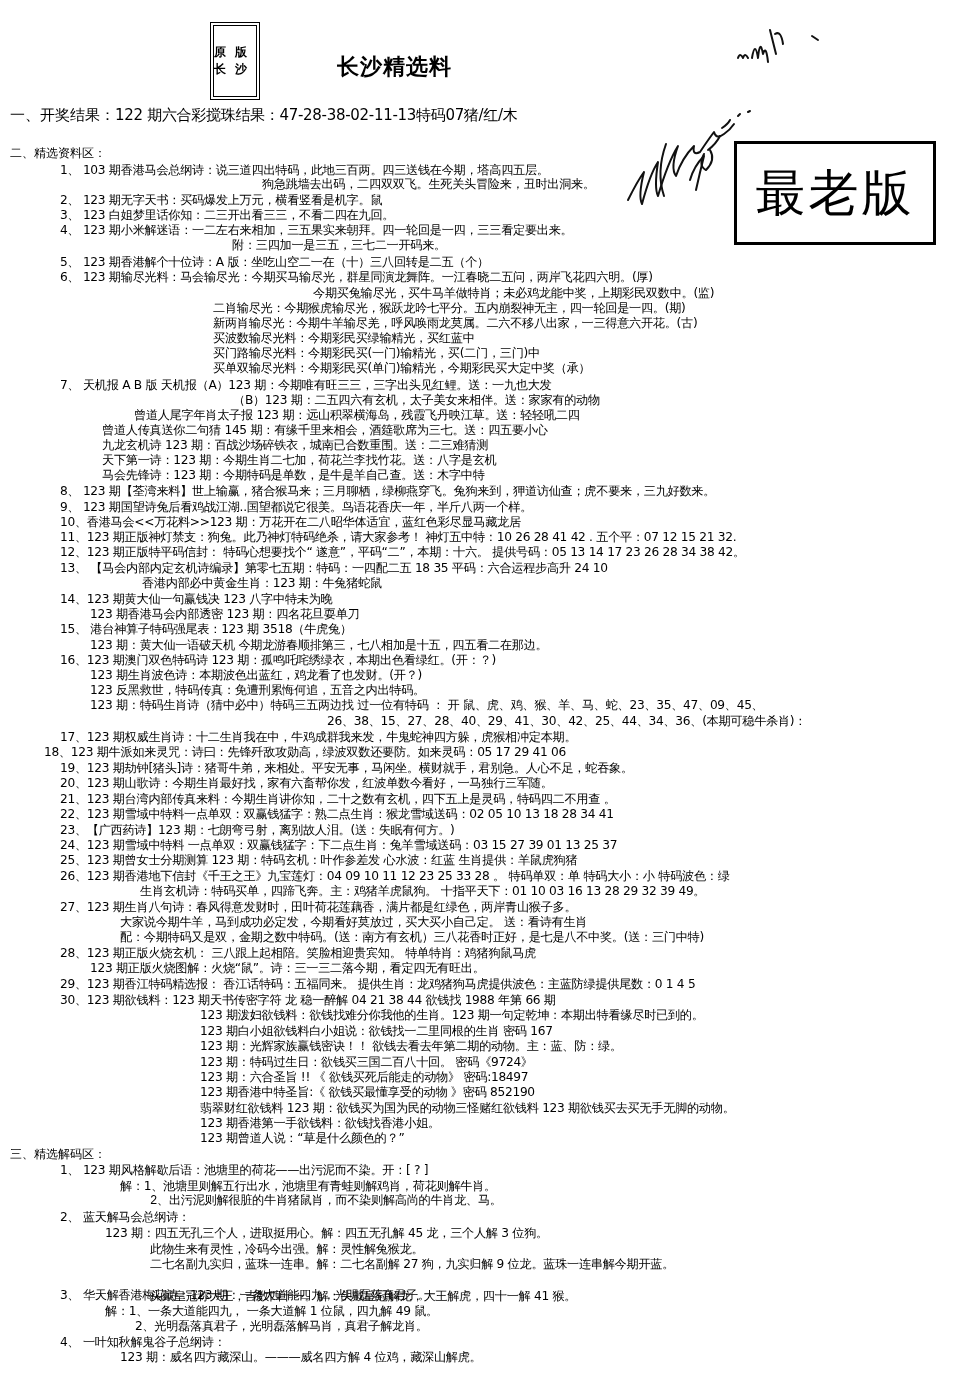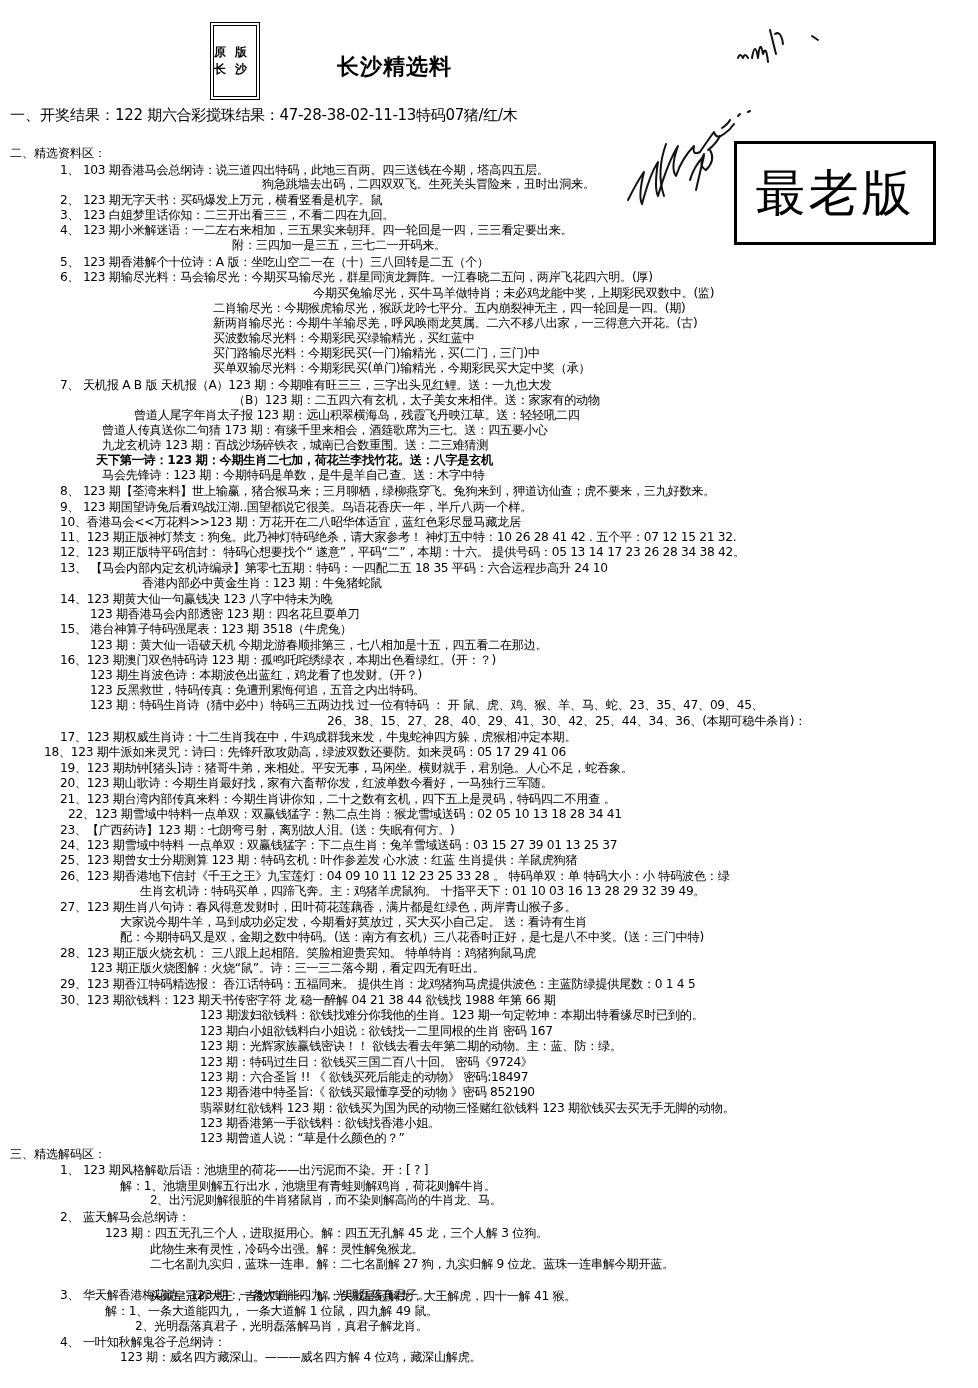--- a/index.html
+++ b/index.html
@@ -63,23 +63,23 @@
     <div class="ln" style="left: 60px; top: 270px;">6、  123 期输尽光料：马会输尽光：今期买马输尽光，群星同演龙舞阵。一江春晓二五问，两岸飞花四六明。(厚)</div>
     <div class="ln" style="left: 313px; top: 286px;">今期买兔输尽光，买牛马羊做特肖；未必鸡龙能中奖，上期彩民双数中。(监)</div>
     <div class="ln" style="left: 213px; top: 301px;">二肖输尽光：今期猴虎输尽光，猴跃龙吟七平分。五内崩裂神无主，四一轮回是一四。(期)</div>
     <div class="ln" style="left: 213px; top: 316px;">新两肖输尽光：今期牛羊输尽羌，呼风唤雨龙莫属。二六不移八出家，一三得意六开花。(古)</div>
     <div class="ln" style="left: 213px; top: 331px;">买波数输尽光料：今期彩民买绿输精光，买红蓝中</div>
     <div class="ln" style="left: 213px; top: 346px;">买门路输尽光料：今期彩民买(一门)输精光，买(二门，三门)中</div>
     <div class="ln" style="left: 213px; top: 361px;">买单双输尽光料：今期彩民买(单门)输精光，今期彩民买大定中奖（承）</div>
     <div class="ln" style="left: 60px; top: 378px;">7、  天机报 A B 版  天机报（A）123 期：今期唯有旺三三，三字出头见红鲤。送：一九也大发</div>
     <div class="ln" style="left: 233px; top: 393px;">（B）123 期：二五四六有玄机，太子美女来相伴。送：家家有的动物</div>
     <div class="ln" style="left: 102px; top: 408px; margin-left: 32px;">曾道人尾字年肖太子报 123 期：远山积翠横海岛，残霞飞丹映江草。送：轻轻吼二四</div>
-    <div class="ln" style="left: 102px; top: 423px;">曾道人传真送你二句猜 173 期：有缘千里来相会，酒筵歌席为三七。送：四五要小心</div>
+    <div class="ln" style="left: 102px; top: 423px;">曾道人传真送你二句猜 145 期：有缘千里来相会，酒筵歌席为三七。送：四五要小心</div>
     <div class="ln" style="left: 102px; top: 438px;">九龙玄机诗 123 期：百战沙场碎铁衣，城南已合数重围。送：二三难猜测</div>
-    <div class="ln" style="left: 96px; top: 453px; font-weight: bold;">天下第一诗：123 期：今期生肖二七加，荷花兰李找竹花。送：八字是玄机</div>
+    <div class="ln" style="left: 102px; top: 453px;">天下第一诗：123 期：今期生肖二七加，荷花兰李找竹花。送：八字是玄机</div>
     <div class="ln" style="left: 102px; top: 468px;">马会先锋诗：123 期：今期特码是单数，是牛是羊自己查。送：木字中特</div>
     <div class="ln" style="left: 60px; top: 484px;">8、  123 期【荃湾来料】世上输赢，猪合猴马来；三月聊栖，绿柳燕穿飞。兔狗来到，狎道访仙查；虎不要来，三九好数来。</div>
     <div class="ln" style="left: 60px; top: 500px;">9、  123 期国望诗兔后看鸡战江湖..国望都说它很美。鸟语花香庆一年，半斤八两一个样。</div>
     <div class="ln" style="left: 60px; top: 515px;">10、香港马会&lt;&lt;万花料&gt;&gt;123 期：万花开在二八昭华体适宜，蓝红色彩尽显马藏龙居</div>
     <div class="ln" style="left: 60px; top: 530px;">11、123 期正版神灯禁支：狗兔。此乃神灯特码绝杀，请大家参考！ 神灯五中特：10 26 28 41 42 . 五个平：07 12 15 21 32.</div>
     <div class="ln" style="left: 60px; top: 545px;">12、123 期正版特平码信封： 特码心想要找个“ 遂意”，平码“二”，本期：十六。 提供号码：05 13 14 17 23 26 28 34 38 42。</div>
     <div class="ln" style="left: 60px; top: 561px;">13、          【马会内部内定玄机诗编录】第零七五期：特码：一四配二五 18  35  平码：六合运程步高升 24  10</div>
     <div class="ln" style="left: 142px; top: 576px;">香港内部必中黄金生肖：123 期：牛兔猪蛇鼠</div>
     <div class="ln" style="left: 60px; top: 592px;">14、123 期黄大仙一句赢钱决 123 八字中特未为晚</div>
     <div class="ln" style="left: 90px; top: 607px;">123 期香港马会内部透密 123 期：四名花旦耍单刀</div>
@@ -88,21 +88,21 @@
     <div class="ln" style="left: 60px; top: 653px;">16、123 期澳门双色特码诗 123 期：孤鸣吒咤绣绿衣，本期出色看绿红。(开：？)</div>
     <div class="ln" style="left: 90px; top: 668px;">123 期生肖波色诗：本期波色出蓝红，鸡龙看了也发财。(开？)</div>
     <div class="ln" style="left: 90px; top: 683px;">123 反黑救世，特码传真：免遭刑累悔何追，五音之内出特码。</div>
     <div class="ln" style="left: 90px; top: 698px;">123 期：特码生肖诗（猜中必中）特码三五两边找   过一位有特码 ：  开 鼠、虎、鸡、猴、羊、马、蛇、23、35、47、09、45、</div>
     <div class="ln" style="left: 327px; top: 714px;">26、38、15、27、28、40、29、41、30、42、25、44、34、36、(本期可稳牛杀肖)：</div>
     <div class="ln" style="left: 60px; top: 730px;">17、123 期权威生肖诗：十二生肖我在中，牛鸡成群我来发，牛鬼蛇神四方躲，虎猴相冲定本期。</div>
     <div class="ln" style="left: 44px; top: 745px;">18、123 期牛派如来灵咒：诗曰：先锋歼敌攻勋高，绿波双数还要防。如来灵码：05  17  29  41  06</div>
     <div class="ln" style="left: 60px; top: 761px;">19、123 期劫钟[猪头]诗：猪哥牛弟，来相处。平安无事，马闲坐。横财就手，君别急。人心不足，蛇吞象。</div>
     <div class="ln" style="left: 60px; top: 776px;">20、123 期山歌诗：今期生肖最好找，家有六畜帮你发，红波单数今看好，一马独行三军随。</div>
     <div class="ln" style="left: 60px; top: 792px;">21、123 期台湾内部传真来料：今期生肖讲你知，二十之数有玄机，四下五上是灵码，特码四二不用查 。</div>
-    <div class="ln" style="left: 68px; top: 807px;">22、123 期雪域中特料一点单双：双赢钱猛字：熟二点生肖：猴龙雪域送码：02 05 10 13 18 28 34 41</div>
+    <div class="ln" style="left: 60px; top: 807px;">22、123 期雪域中特料一点单双：双赢钱猛字：熟二点生肖：猴龙雪域送码：02 05 10 13 18 28 34 41</div>
     <div class="ln" style="left: 60px; top: 823px;">23、【广西药诗】123 期：七朗弯弓射，离别故人泪。(送：失眠有何方。)</div>
     <div class="ln" style="left: 60px; top: 838px;">24、123 期雪域中特料   一点单双：双赢钱猛字：下二点生肖：兔羊雪域送码：03 15 27 39 01 13 25 37</div>
     <div class="ln" style="left: 60px; top: 853px;">25、123 期曾女士分期测算 123 期：特码玄机：叶作参差发   心水波：红蓝   生肖提供：羊鼠虎狗猪</div>
     <div class="ln" style="left: 60px; top: 869px;">26、123 期香港地下信封《千王之王》九宝莲灯：04 09 10 11 12 23 25 33 28 。 特码单双：单 特码大小：小 特码波色：绿</div>
     <div class="ln" style="left: 140px; top: 884px;">生肖玄机诗：特码买单，四蹄飞奔。主：鸡猪羊虎鼠狗。 十指平天下：01 10 03 16 13 28 29 32 39 49。</div>
     <div class="ln" style="left: 60px; top: 900px;">27、123 期生肖八句诗：春风得意发财时，田叶荷花莲藕香，满片都是红绿色，两岸青山猴子多。</div>
     <div class="ln" style="left: 120px; top: 915px;">大家说今期牛羊，马到成功必定发，今期看好莫放过，买大买小自己定。 送：看诗有生肖</div>
     <div class="ln" style="left: 120px; top: 930px;">配：今期特码又是双，金期之数中特码。(送：南方有玄机）三八花香时正好，是七是八不中奖。(送：三门中特)</div>
     <div class="ln" style="left: 60px; top: 946px;">28、123 期正版火烧玄机： 三八跟上起相陪。笑脸相迎贵宾知。 特单特肖：鸡猪狗鼠马虎</div>
     <div class="ln" style="left: 90px; top: 961px;">123 期正版火烧图解：火烧“鼠”。诗：三一三二落今期，看定四无有旺出。</div>

